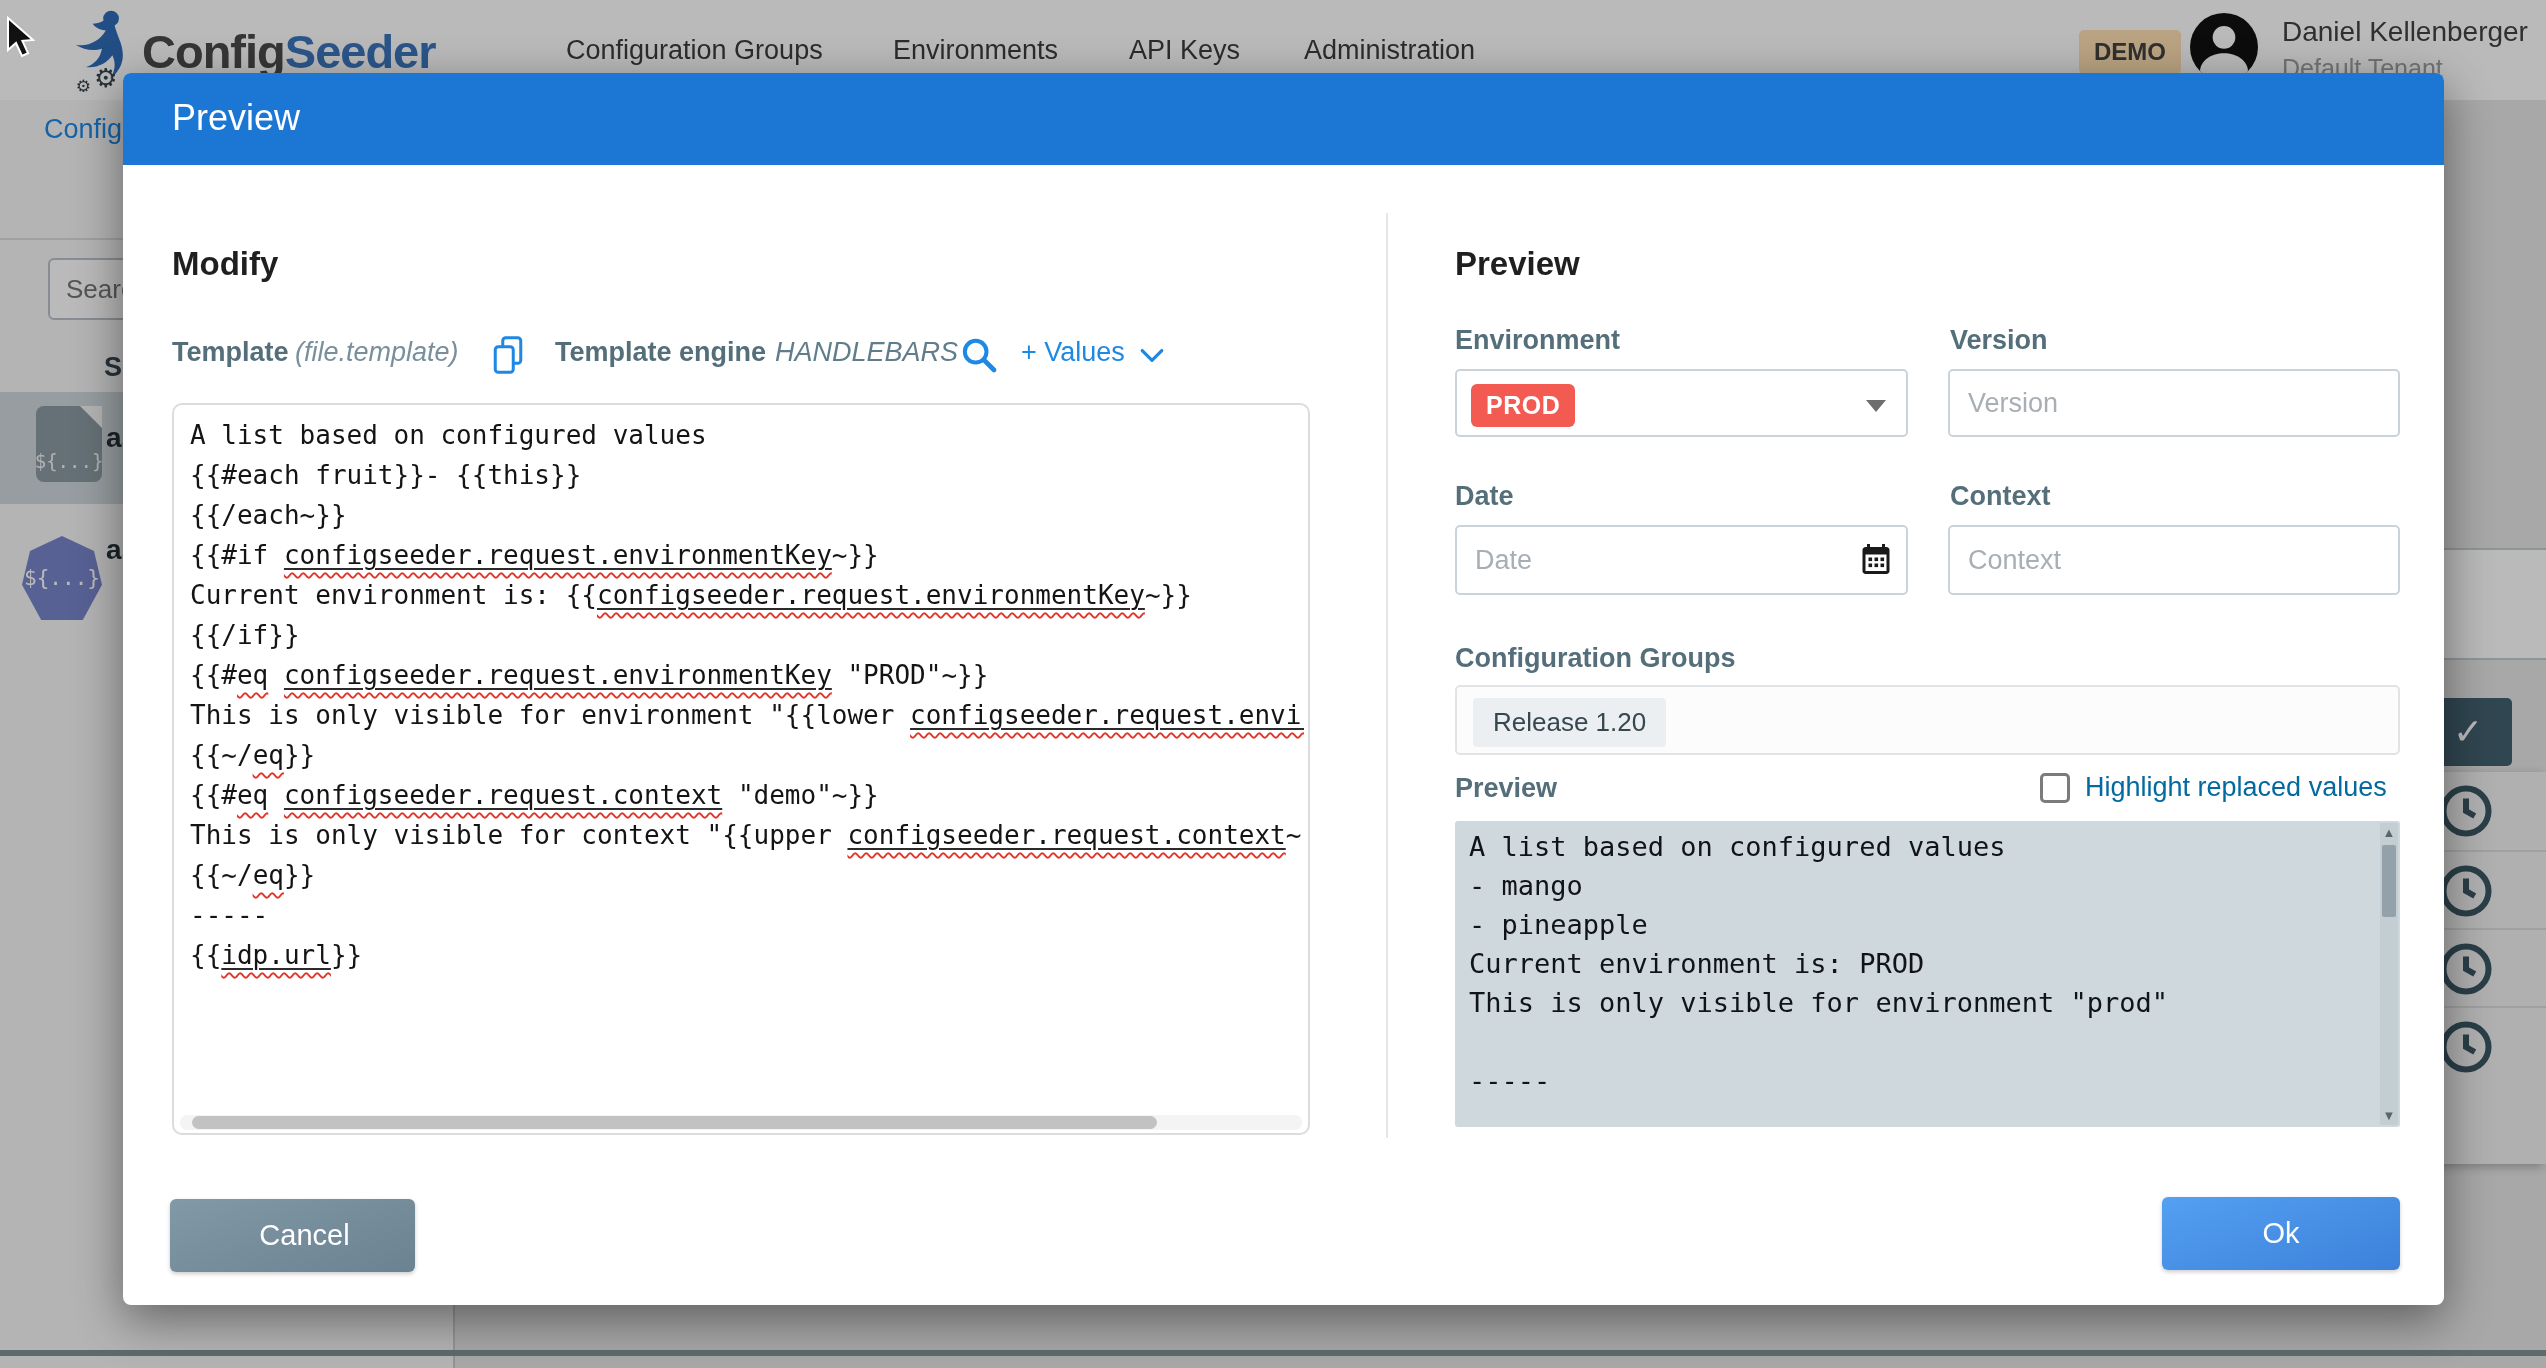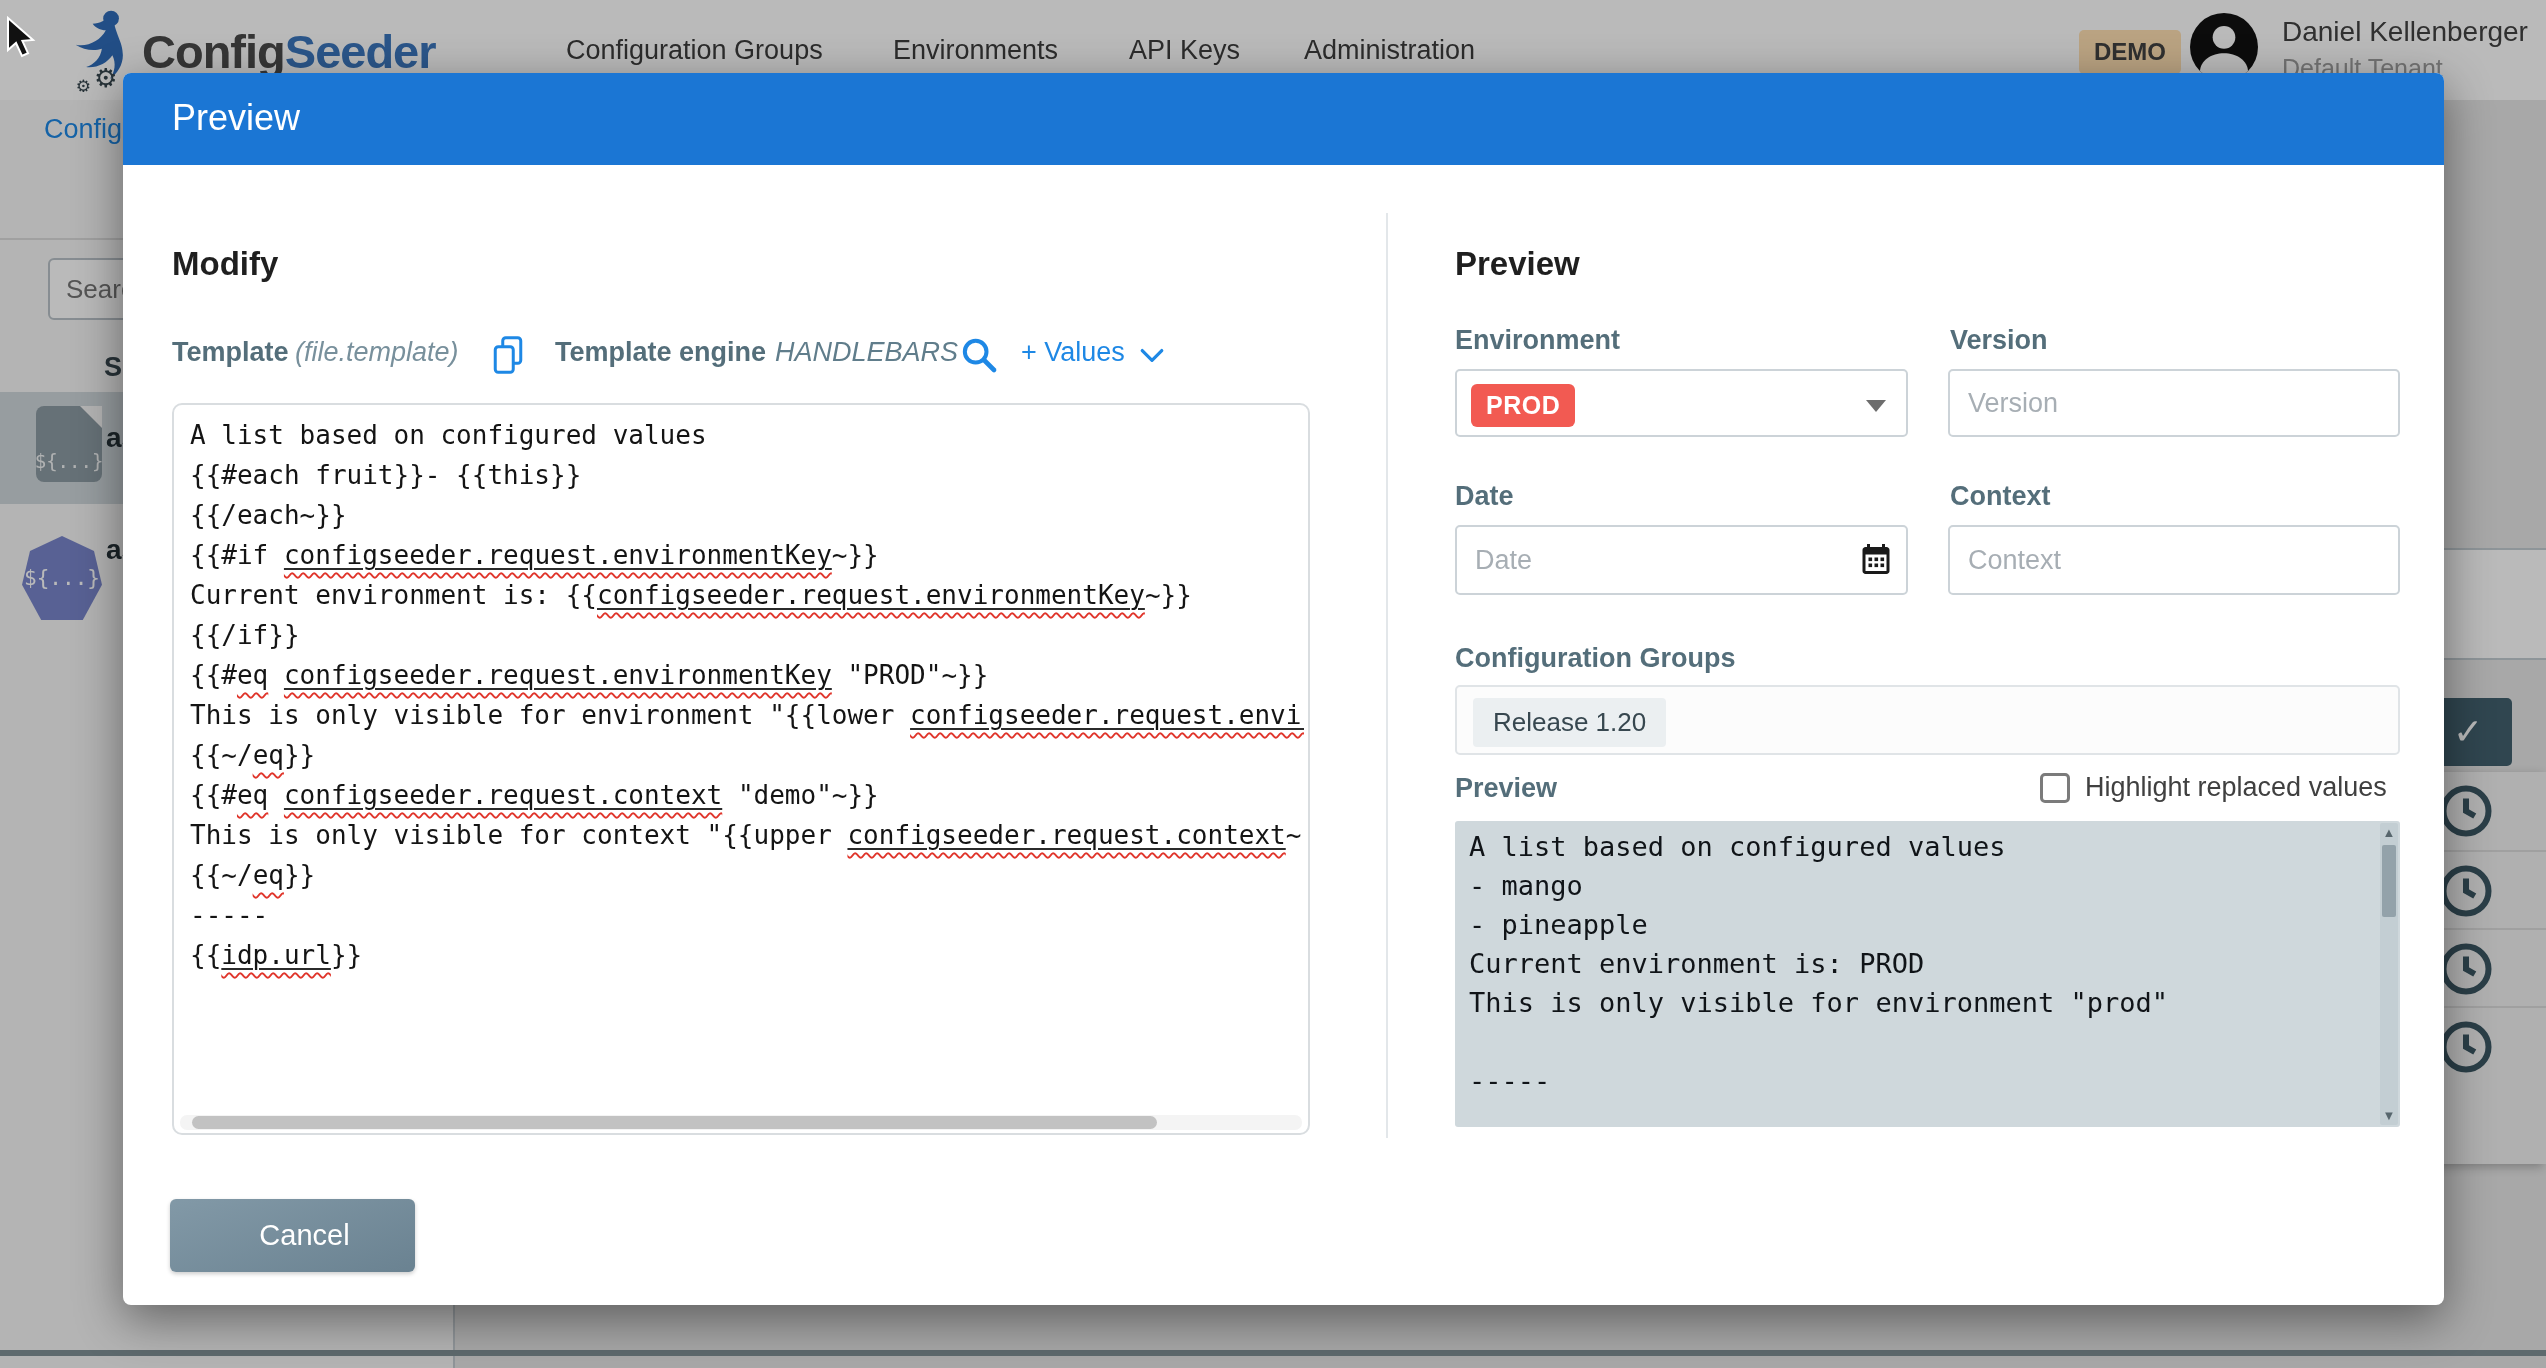--- a/index.html
+++ b/index.html
@@ -101,21 +101,21 @@
     border-left:10px solid transparent; border-right:10px solid transparent; border-top:12px solid #6d6d6d; }
   .cal-icon { position:absolute; right:14px; top:15px; width:36px; height:38px; }
 
   .groups-box { position:absolute; left:1332px; top:612px; width:945px; height:70px; background:#fcfcfc;
     border:2px solid #e0e4e7; border-radius:5px; }
   .group-chip { position:absolute; left:16px; top:11px; background:#ebeff1; border-radius:4px;
     padding:9px 20px; font-size:26px; color:#37474f; }
 
   .chk { position:absolute; left:1917px; top:700px; width:30px; height:30px; border:3px solid #7b7b7b;
     border-radius:5px; background:#fff; }
-  .chk-label { position:absolute; left:1962px; top:699px; font-size:27px; color:#404040; font-weight:normal;text-align:right; }
+  .chk-label { position:absolute; left:1962px; top:699px; font-size:27px; color:#0369a1; font-weight:normal;text-align:right; }
 
   .preview-box { position:absolute; left:1332px; top:748px; width:945px; height:306px; background:#cfd8dc;
     border-radius:3px; overflow:hidden; }
   .preview-content { position:absolute; left:14px; top:6px; right:26px; bottom:2px; overflow:hidden;
     font-family:"DejaVu Sans Mono", monospace; font-size:27px; color:#101418; }
   .pv-line { white-space:pre; height:39px; line-height:39px; }
   .v-scroll { position:absolute; right:2px; top:2px; bottom:2px; width:18px; background:#c3ced3; border-radius:2px; }
   .v-thumb { position:absolute; left:2px; top:22px; width:14px; height:72px; background:#93a2aa; border-radius:2px; }
   .v-arrow { position:absolute; left:0; width:18px; font-size:13px; color:#57666d; text-align:center; }
 
@@ -302,17 +302,18 @@
         <div class="pv-line"></div>
         <div class="pv-line">-----</div>
       </div>
     <div class="v-scroll">
       <div class="v-arrow" style="top:2px">▲</div>
       <div class="v-thumb"></div>
       <div class="v-arrow" style="bottom:2px">▼</div>
     </div>
   </div>
 
+  <div class="btn btn-ok">Ok</div>
 </div>
 
 <svg class="cursor" width="34" height="44" viewBox="0 0 17 22">
   <path d="M1 1 L1 17 L5 13.5 L8 20 L11 18.6 L8.2 12.4 L13.5 12 Z" fill="#111" stroke="#fff" stroke-width="1"></path>
 </svg>
 
 </body></html>

